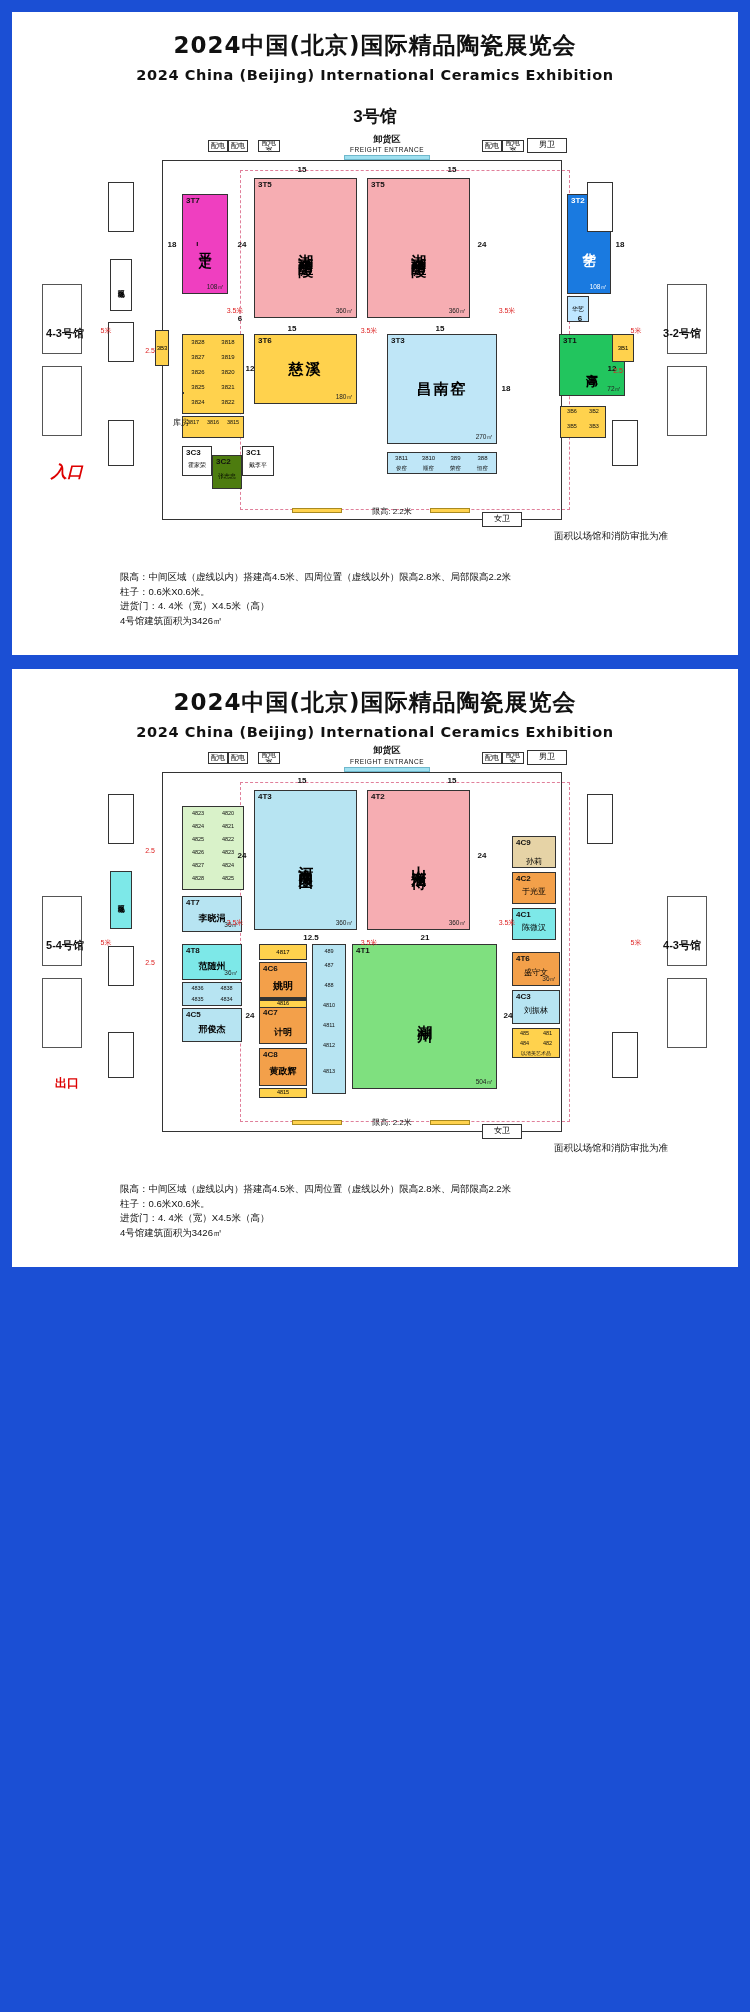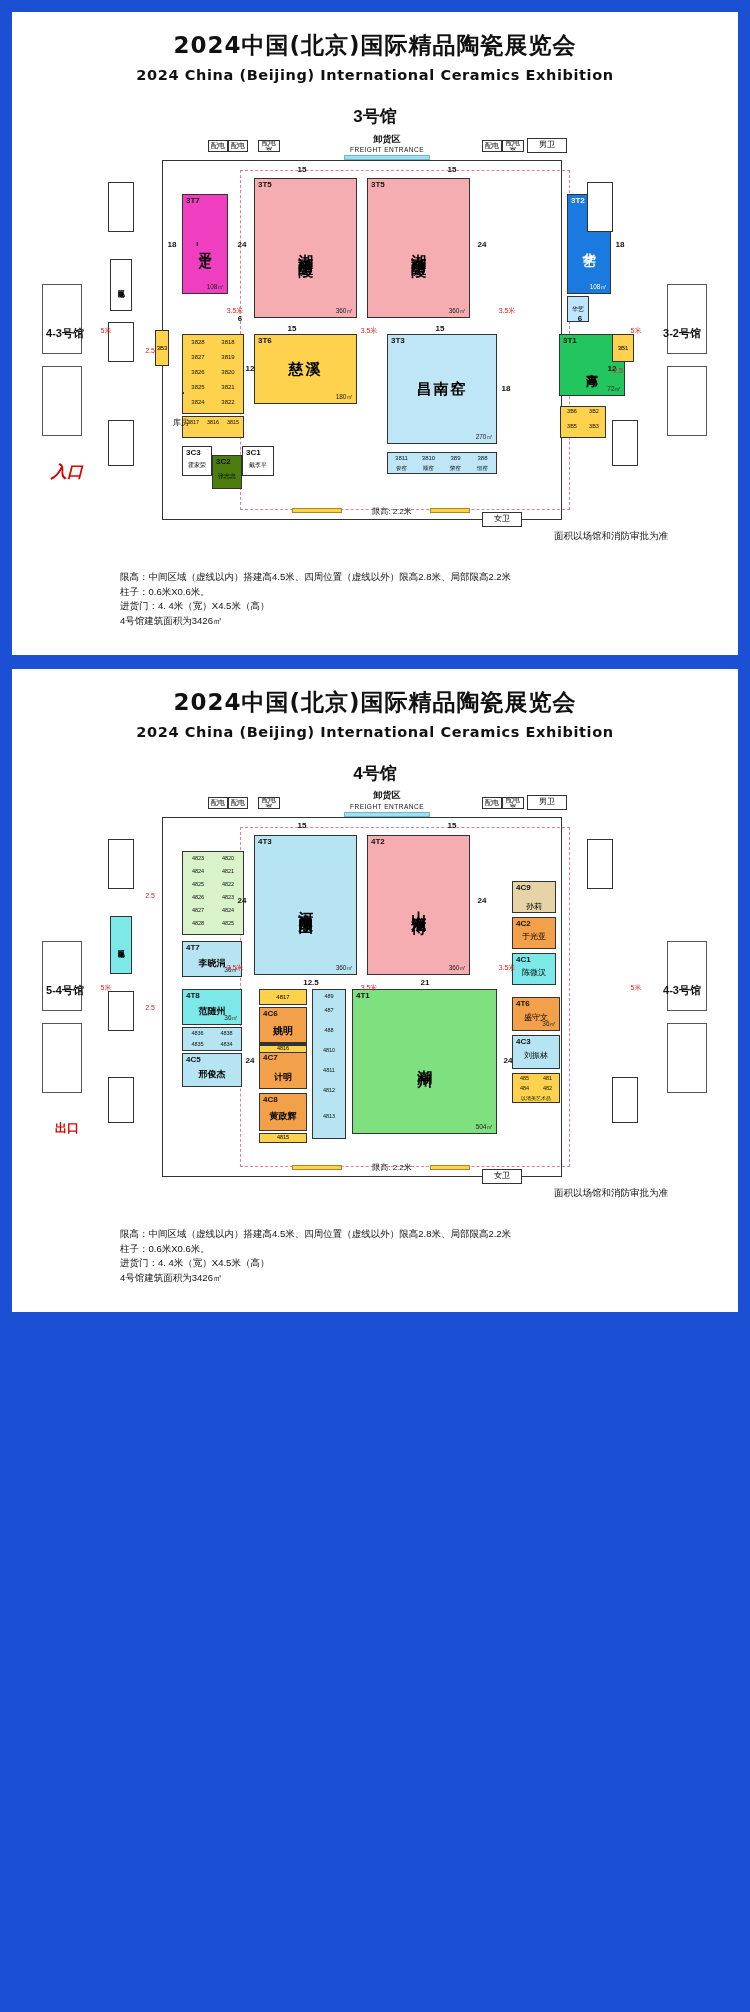--- a/index.html
+++ b/index.html
@@ -314,21 +314,20 @@
       <div>进货门：4. 4米（宽）X4.5米（高）</div>
       <div>4号馆建筑面积为3426㎡</div>
     </div>
     <div class="notes-right" style="bottom:112px;">面积以场馆和消防审批为准</div>
 
   </div>
 
   <div class="card">
     <div class="title-cn">2024中国(北京)国际精品陶瓷展览会</div>
     <div class="title-en">2024 China (Beijing) International Ceramics Exhibition</div>
-    <div class="hall-label">4号馆</div>
 
     <div class="plan">
 
       <div class="lbl" style="left:330px;top:0px;width:90px;height:11px;font-size:9px;font-weight:bold;">卸货区</div>
       <div class="lbl" style="left:320px;top:11px;width:110px;height:9px;font-size:6.5px;letter-spacing:.5px;">FREIGHT ENTRANCE</div>
       <div style="left:332px;top:21px;width:86px;height:5px;background:#9fe0f0;border:1px solid #6fb8cc;"></div>
 
       <div class="bx" style="left:196px;top:6px;width:20px;height:12px;background:#fff;">配电</div>
       <div class="bx" style="left:216px;top:6px;width:20px;height:12px;background:#fff;">配电</div>
       <div class="bx" style="left:246px;top:6px;width:22px;height:12px;background:#fff;">配电室</div>

